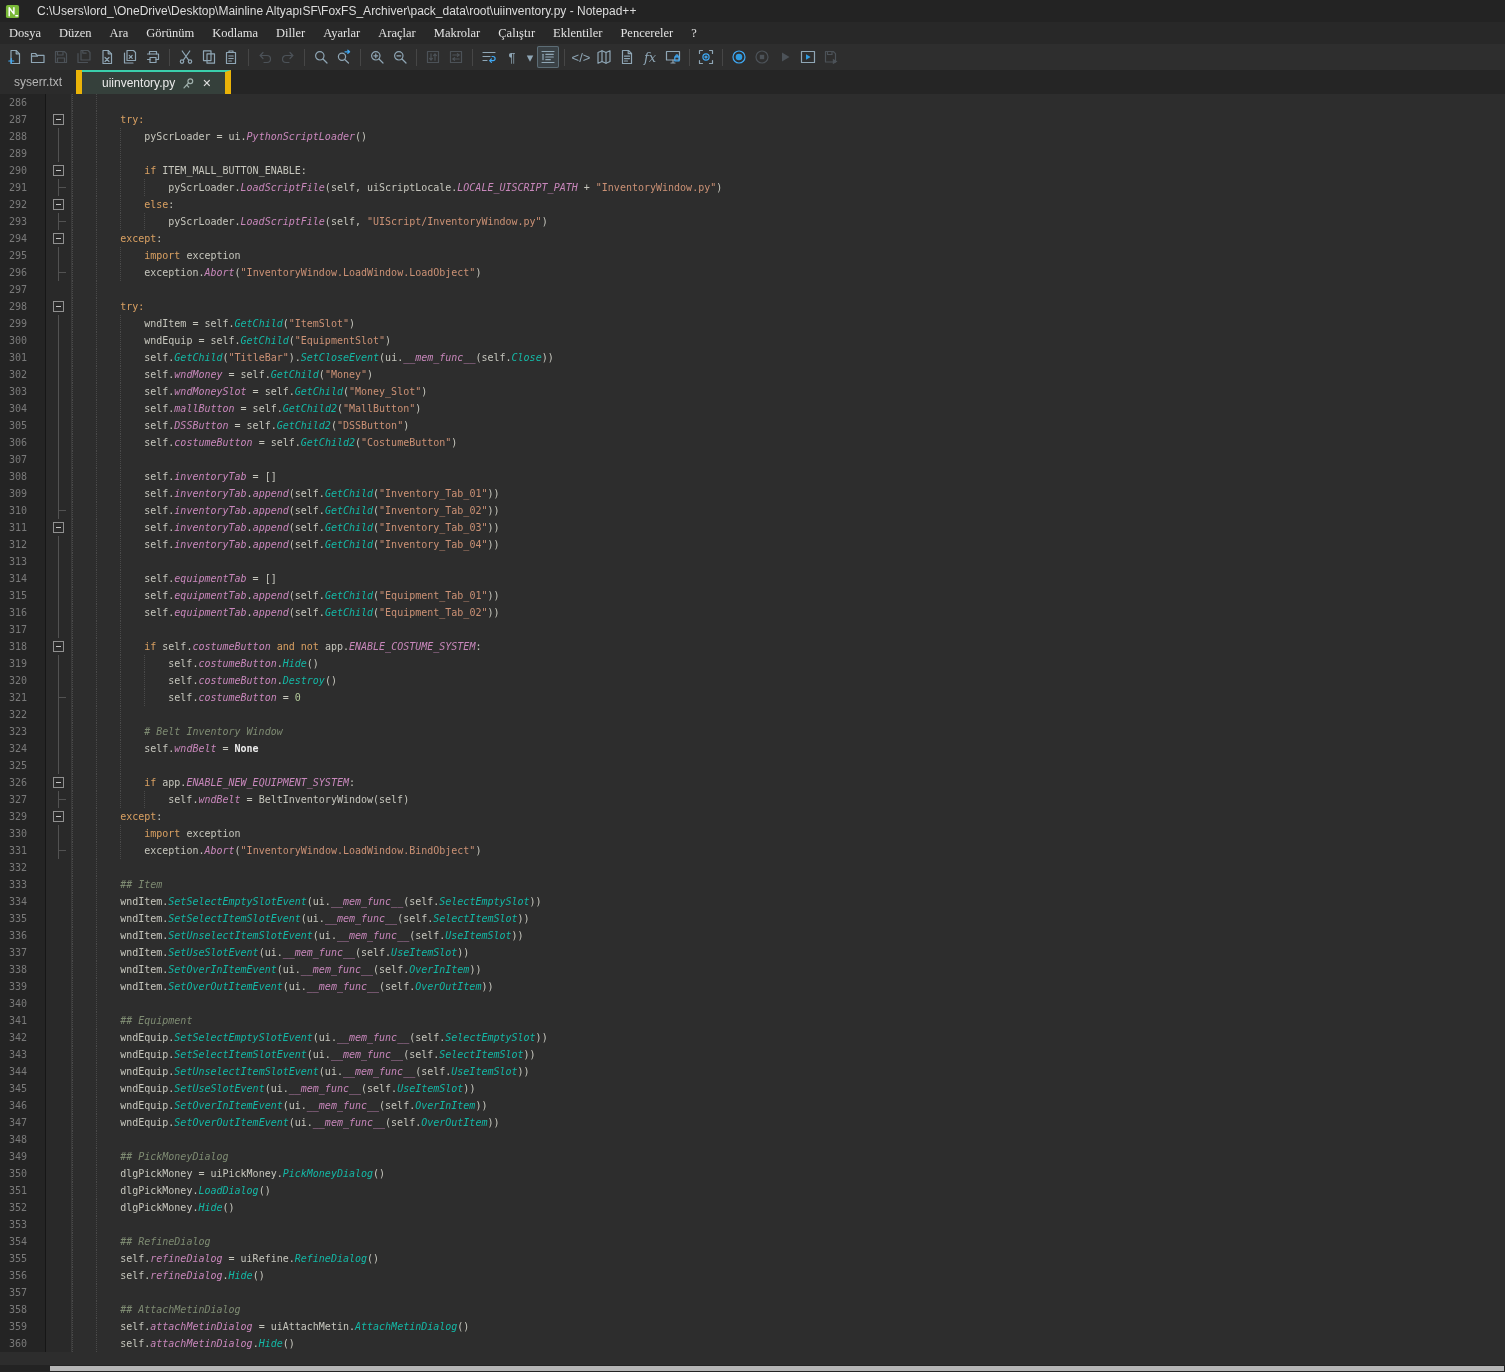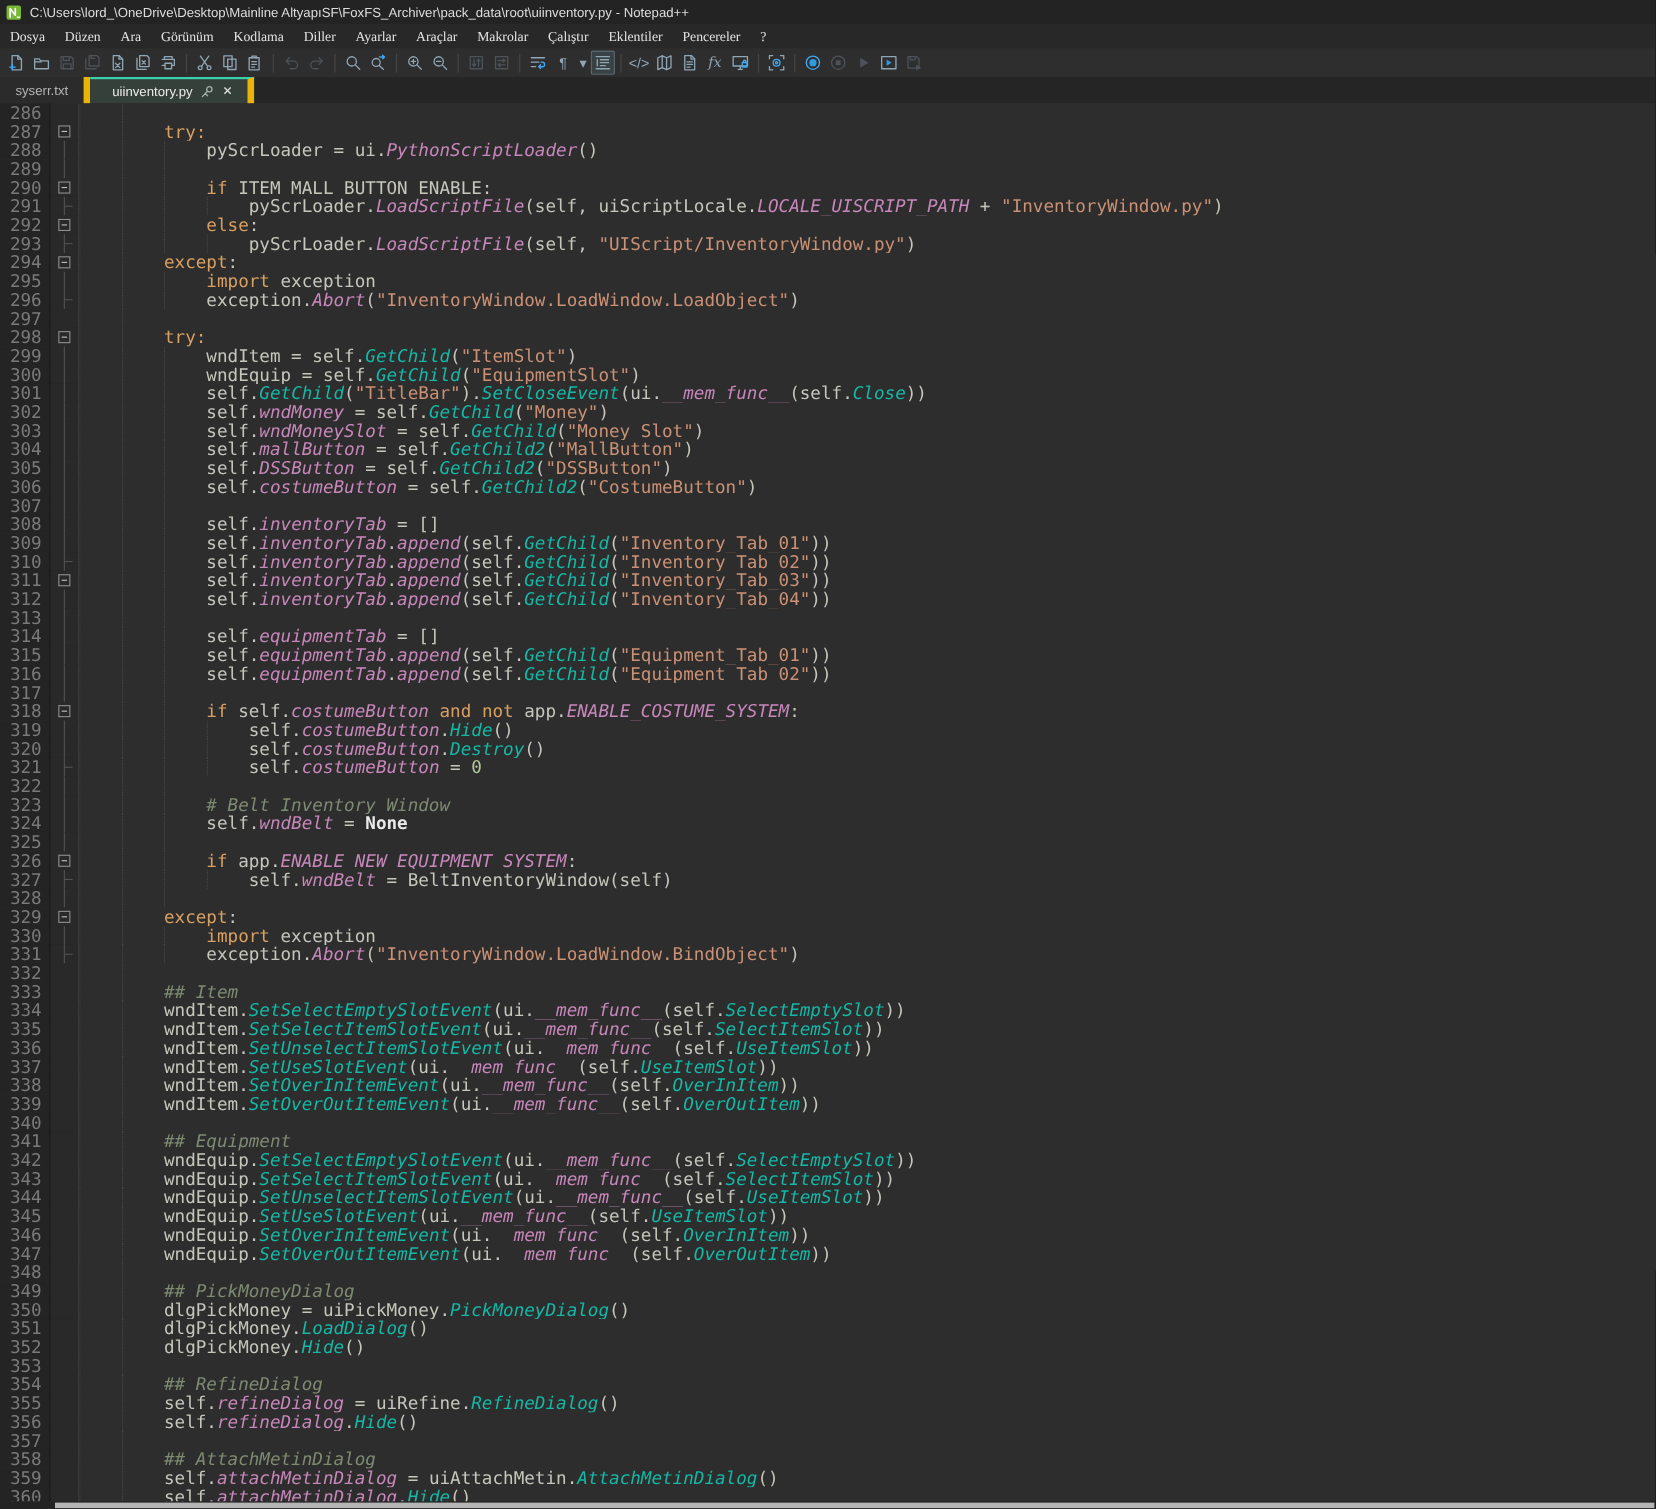--- a/index.html
+++ b/index.html
@@ -1,19 +1,19 @@
 <!DOCTYPE html>
 <html><head>
 <meta charset="utf-8">
 <style>
   html,body{margin:0;padding:0;background:#151515;}
   .window{position:relative;width:1505px;height:1372px;background:#2d2d2d;overflow:hidden;
           font-family:"Liberation Sans",sans-serif;-webkit-font-smoothing:antialiased;}
   
-  .titlebar{height:22px;background:#232323;display:flex;align-items:center;padding-left:5px;gap:7px;}
+  .titlebar{height:22px;background:#232323;display:flex;align-items:center;padding-left:5px;gap:17px;}
   .npp-ico{width:15px;height:15px;flex:none;}
   .ttext{color:#dcdcdc;font-size:12px;white-space:nowrap;}
   
   .menubar{height:22px;background:#282828;display:flex;align-items:center;color:#e2e2e2;font-size:12.5px;}
   .mi{padding:3px 9px;cursor:default;font-family:Liberation Serif, serif;}
   
   .toolbar{height:26px;background:#2e2e2e;display:flex;align-items:center;padding-left:4px;gap:1px;}
   .tb{width:22px;height:22px;display:flex;align-items:center;justify-content:center;color:#8fa6b5;flex:none;border-radius:2px;}
   .tb.dis{color:#4c5258;}
   .tb.acc{color:#3fa9f5;}
@@ -31,21 +31,21 @@
   .tabbar{height:24px;background:#252525;display:flex;align-items:stretch;}
   .tab{display:flex;align-items:center;padding:0 14px;font-size:12px;color:#b5b5b5;background:#2b2b2b;
        border-right:6px solid #eab308;box-sizing:border-box;gap:7px;}
   .tab.active{background:#35403b;color:#eaeaea;border-top:2px solid #3ad0ac;padding-left:20px;}
   .pin{width:13px;height:13px;color:#9fb0ac;}
   .pin svg{width:13px;height:13px;display:block;}
   .pin svg *{stroke:currentColor;fill:none;stroke-width:1.2;stroke-linecap:round;}
   .tclose{color:#e0e0e0;font-size:11px;line-height:1;}
   
   .editor{position:absolute;top:94px;left:0;right:0;bottom:7px;overflow:hidden;
-          font-family:"DejaVu Sans Mono","Liberation Mono",monospace;font-size:16px;line-height:17px;background:#2d2d2d;}
+          font-family:"DejaVu Sans Mono","Liberation Mono",monospace;font-size:10px;line-height:17px;background:#2d2d2d;}
   .row{display:flex;height:17px;}
   .num{width:46px;flex:none;color:#7a7a7a;background:#242424;padding-left:9px;box-sizing:border-box;
        border-right:1px solid #161616;}
   .fold{width:26px;flex:none;position:relative;background:#292929;border-right:1px solid #3a3a3a;box-sizing:border-box;}
   .fold.fv::before,.fold.ft::before{content:"";position:absolute;left:12px;top:0;bottom:0;width:1px;background:#525252;}
   .fold.ft::after{content:"";position:absolute;left:12px;top:8px;width:8px;height:1px;background:#525252;}
   .fold.fb::before{content:"";position:absolute;left:7px;top:3px;width:11px;height:11px;border:1px solid #909090;
        box-sizing:border-box;background:#292929;}
   .fold.fb::after{content:"";position:absolute;left:10px;top:8px;width:5px;height:1px;background:#c4c4c4;}
   .code{flex:1;white-space:pre;color:#c6c6bd;overflow:hidden;}
@@ -523,25 +523,20 @@
         <span class="num">326</span>
         <span class="fold fb"></span>
         <span class="code"><span class="tg"></span><span class="tg"></span><span class="tg"></span><span class="sk">if</span><span> app.</span><span class="sp">ENABLE_NEW_EQUIPMENT_SYSTEM</span><span>:</span></span>
       </div>
       <div class="row">
         <span class="num">327</span>
         <span class="fold ft"></span>
         <span class="code"><span class="tg"></span><span class="tg"></span><span class="tg"></span><span class="tg"></span><span>self.</span><span class="sp">wndBelt</span><span> = BeltInventoryWindow(self)</span></span>
       </div>
       <div class="row">
-        <span class="num">328</span>
-        <span class="fold fv"></span>
-        <span class="code"><span class="tg"></span><span class="tg"></span><span class="tg"></span></span>
-      </div>
-      <div class="row">
         <span class="num">329</span>
         <span class="fold fb"></span>
         <span class="code"><span class="tg"></span><span class="tg"></span><span class="sk">except</span><span>:</span></span>
       </div>
       <div class="row">
         <span class="num">330</span>
         <span class="fold fv"></span>
         <span class="code"><span class="tg"></span><span class="tg"></span><span class="tg"></span><span class="sk">import</span><span> exception</span></span>
       </div>
       <div class="row">

